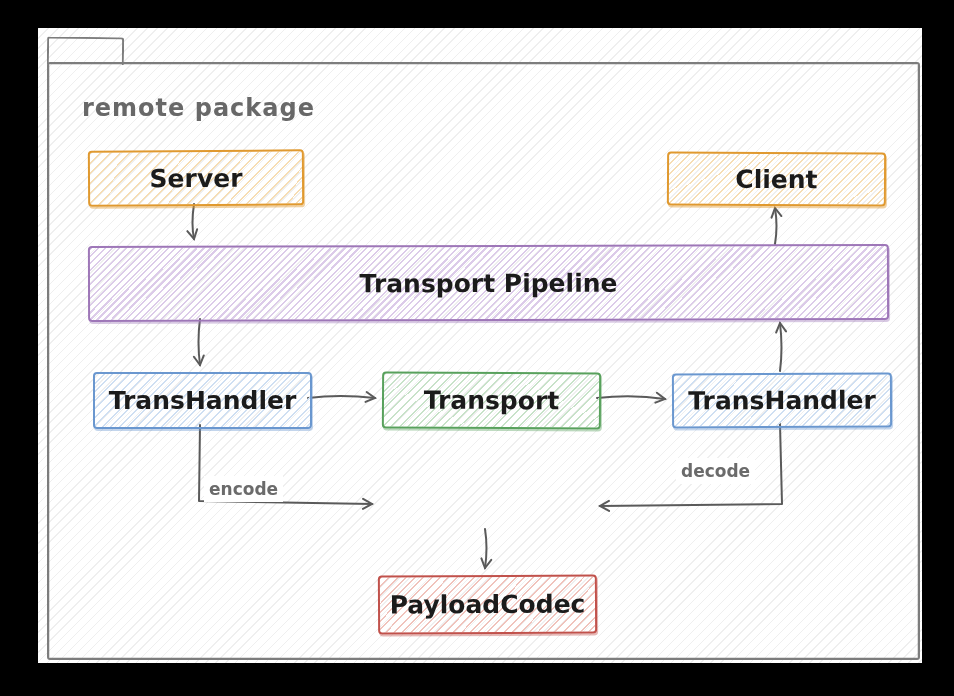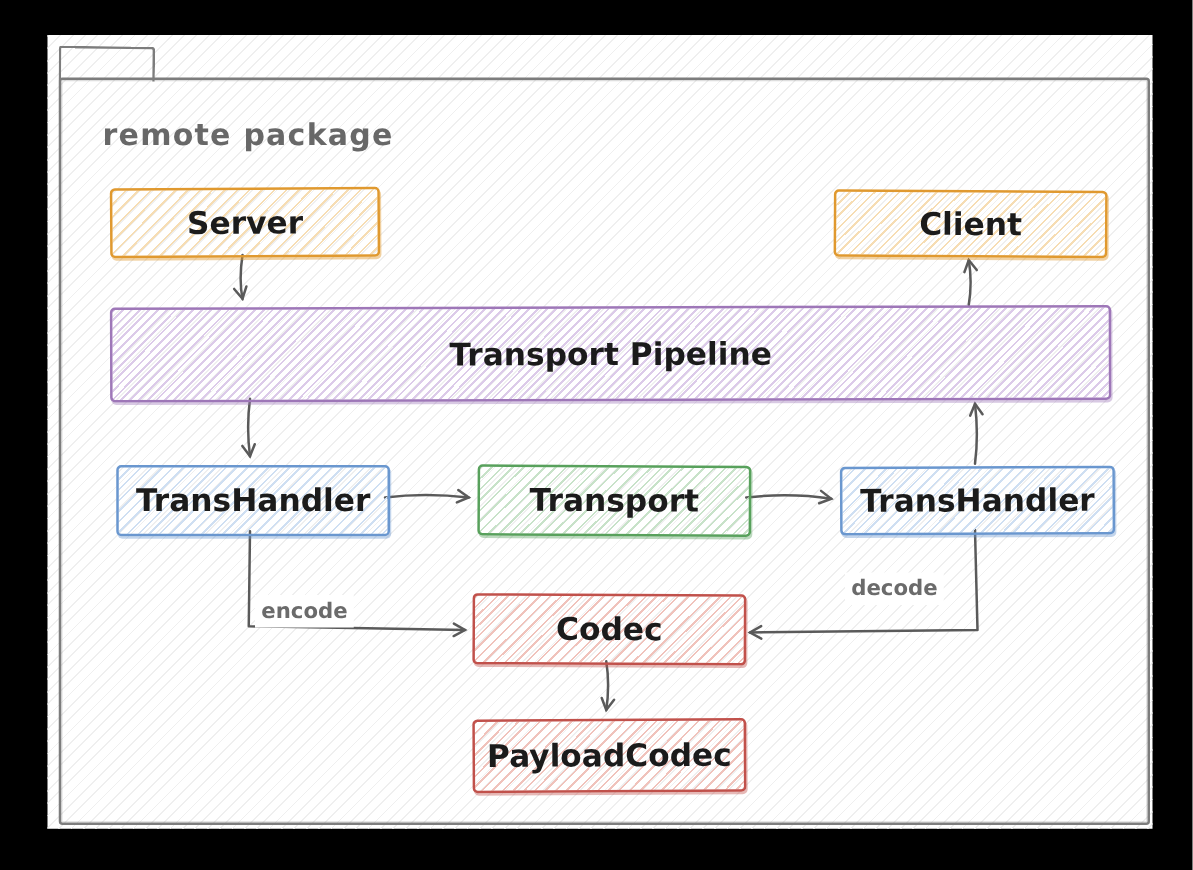--- a/index.html
+++ b/index.html
@@ -121,23 +121,20 @@
   </div>
   <div class="node blue" id="n-thl">
     <span>TransHandler</span>
   </div>
   <div class="node green" id="n-bytebuffer">
     <span>Transport</span>
   </div>
   <div class="node blue" id="n-thr">
     <span>TransHandler</span>
   </div>
-  <div class="node red" id="n-codec">
-    <span>Codec</span>
-  </div>
   <div class="node red" id="n-payloadcodec">
     <span>PayloadCodec</span>
   </div>
 
   <div class="edge-label" id="lbl-encode">encode</div>
   <div class="edge-label" id="lbl-decode">decode</div>
 
 </div>
 
 </body></html>

